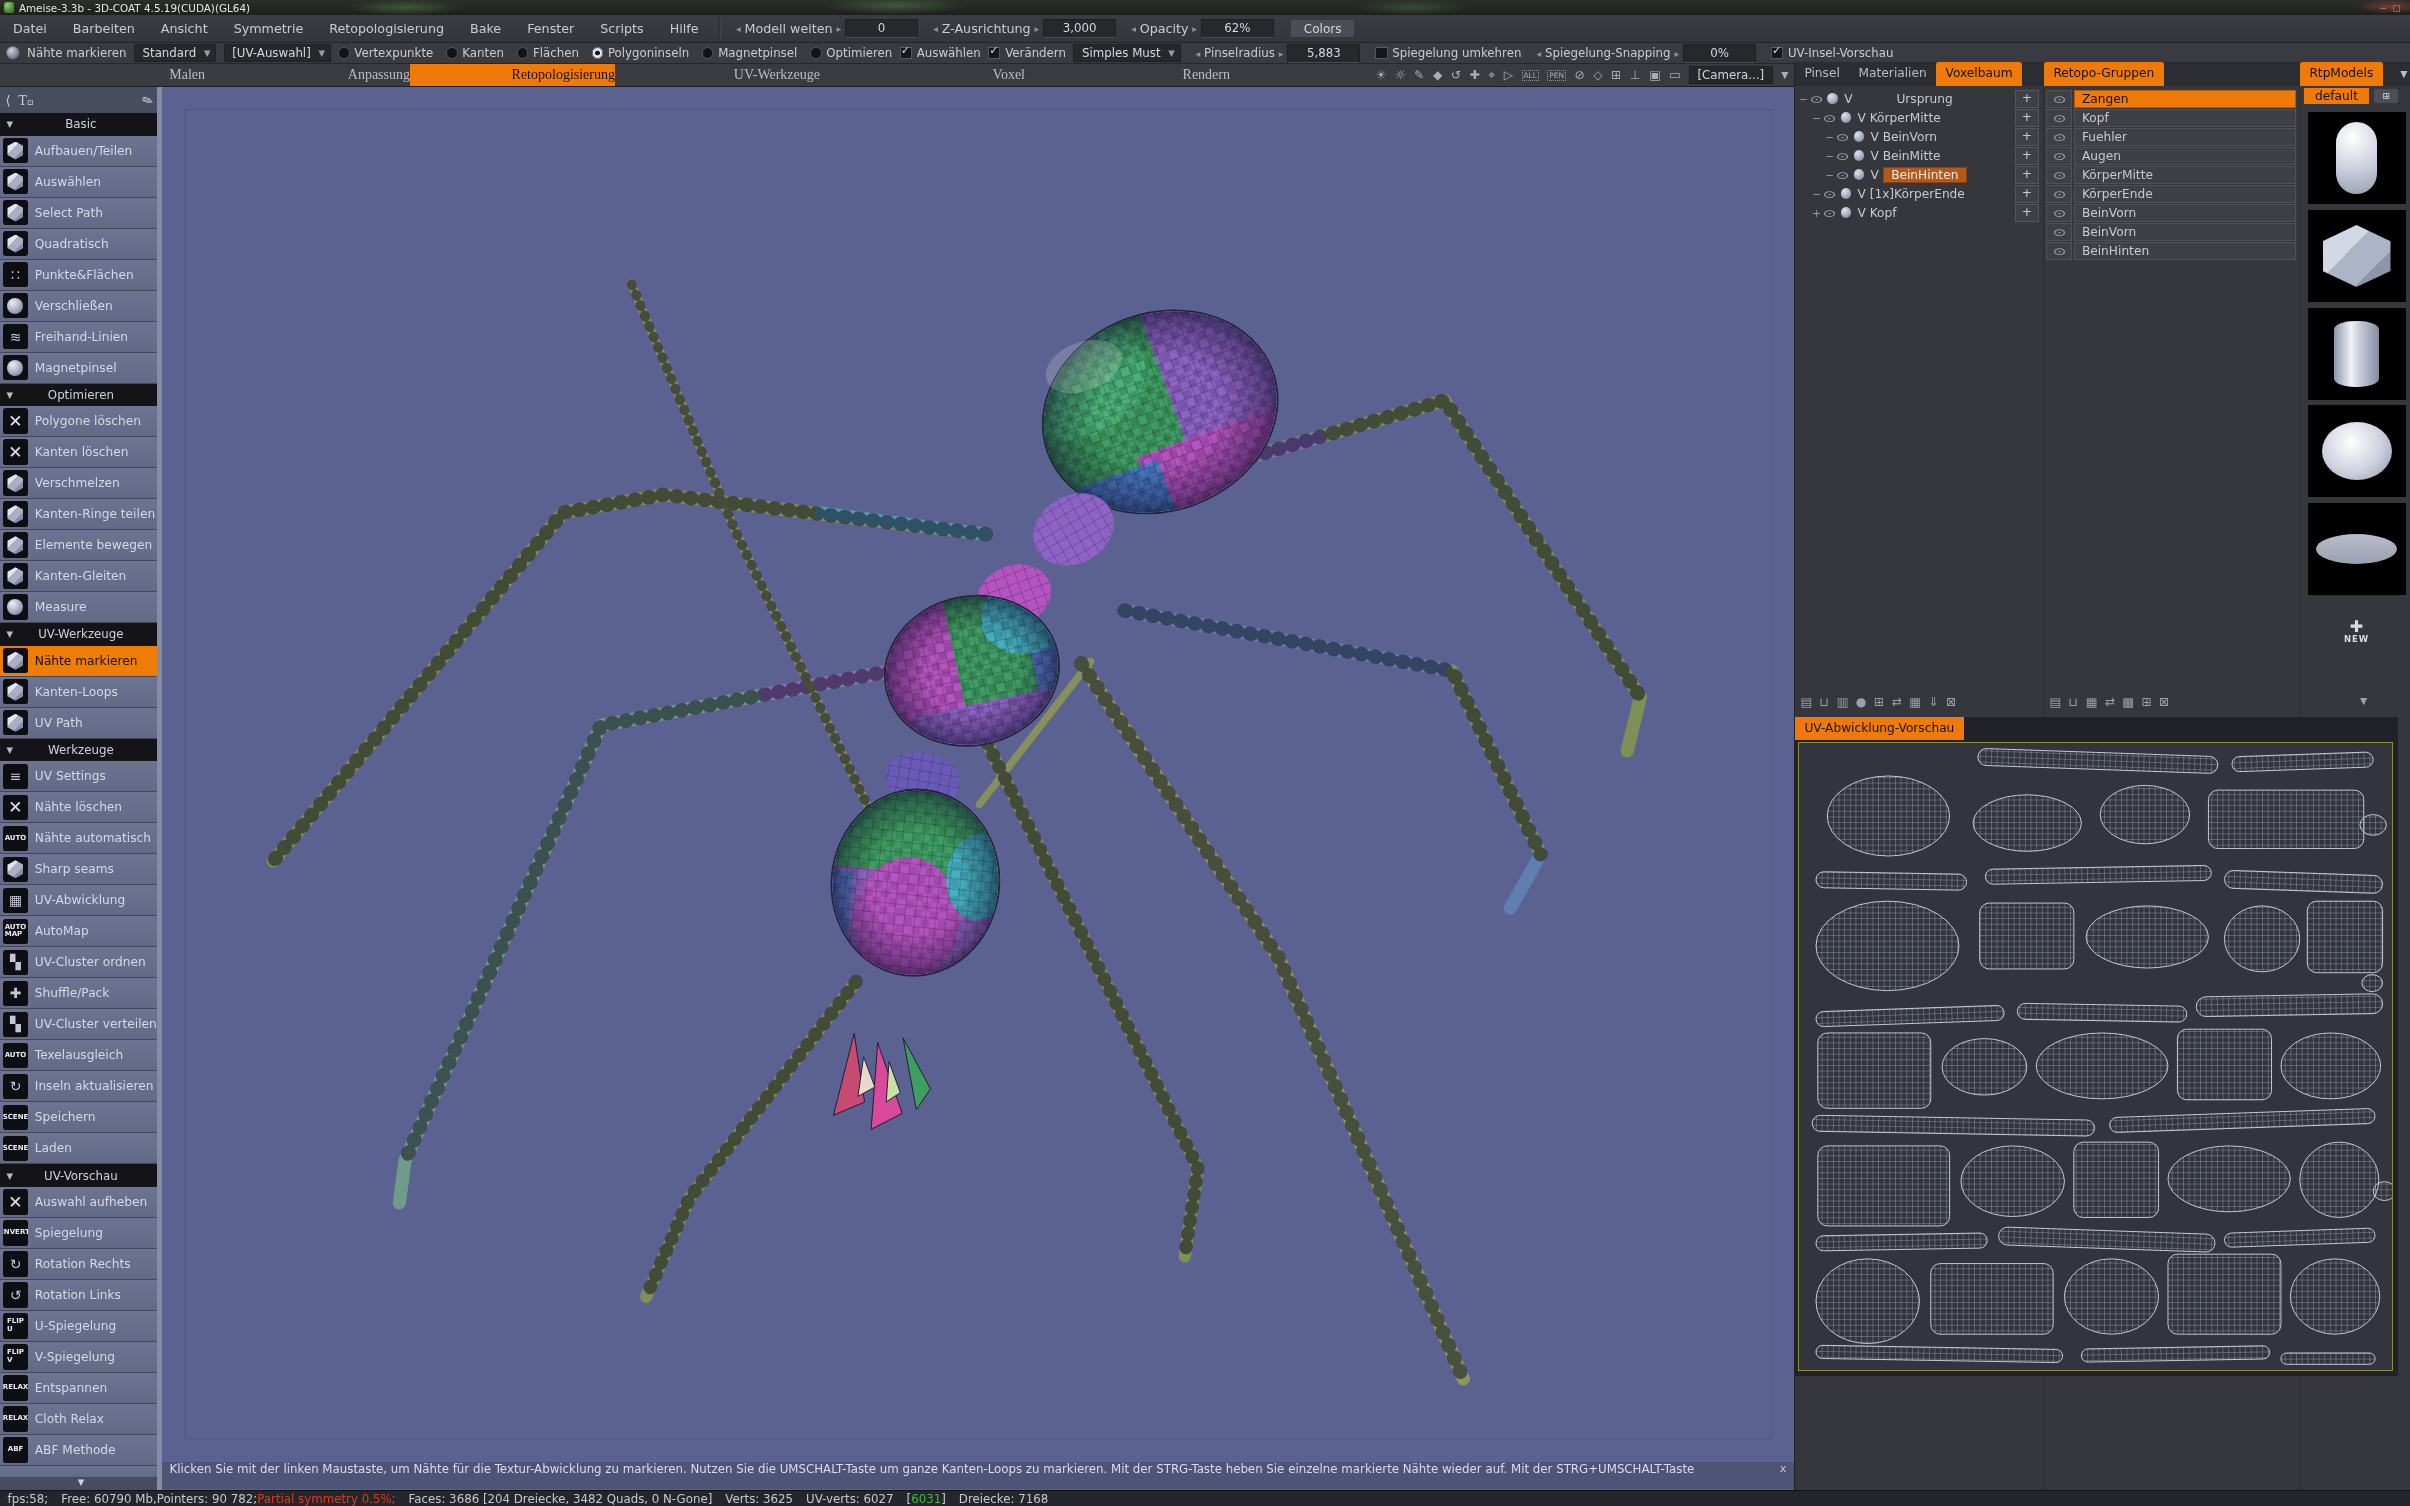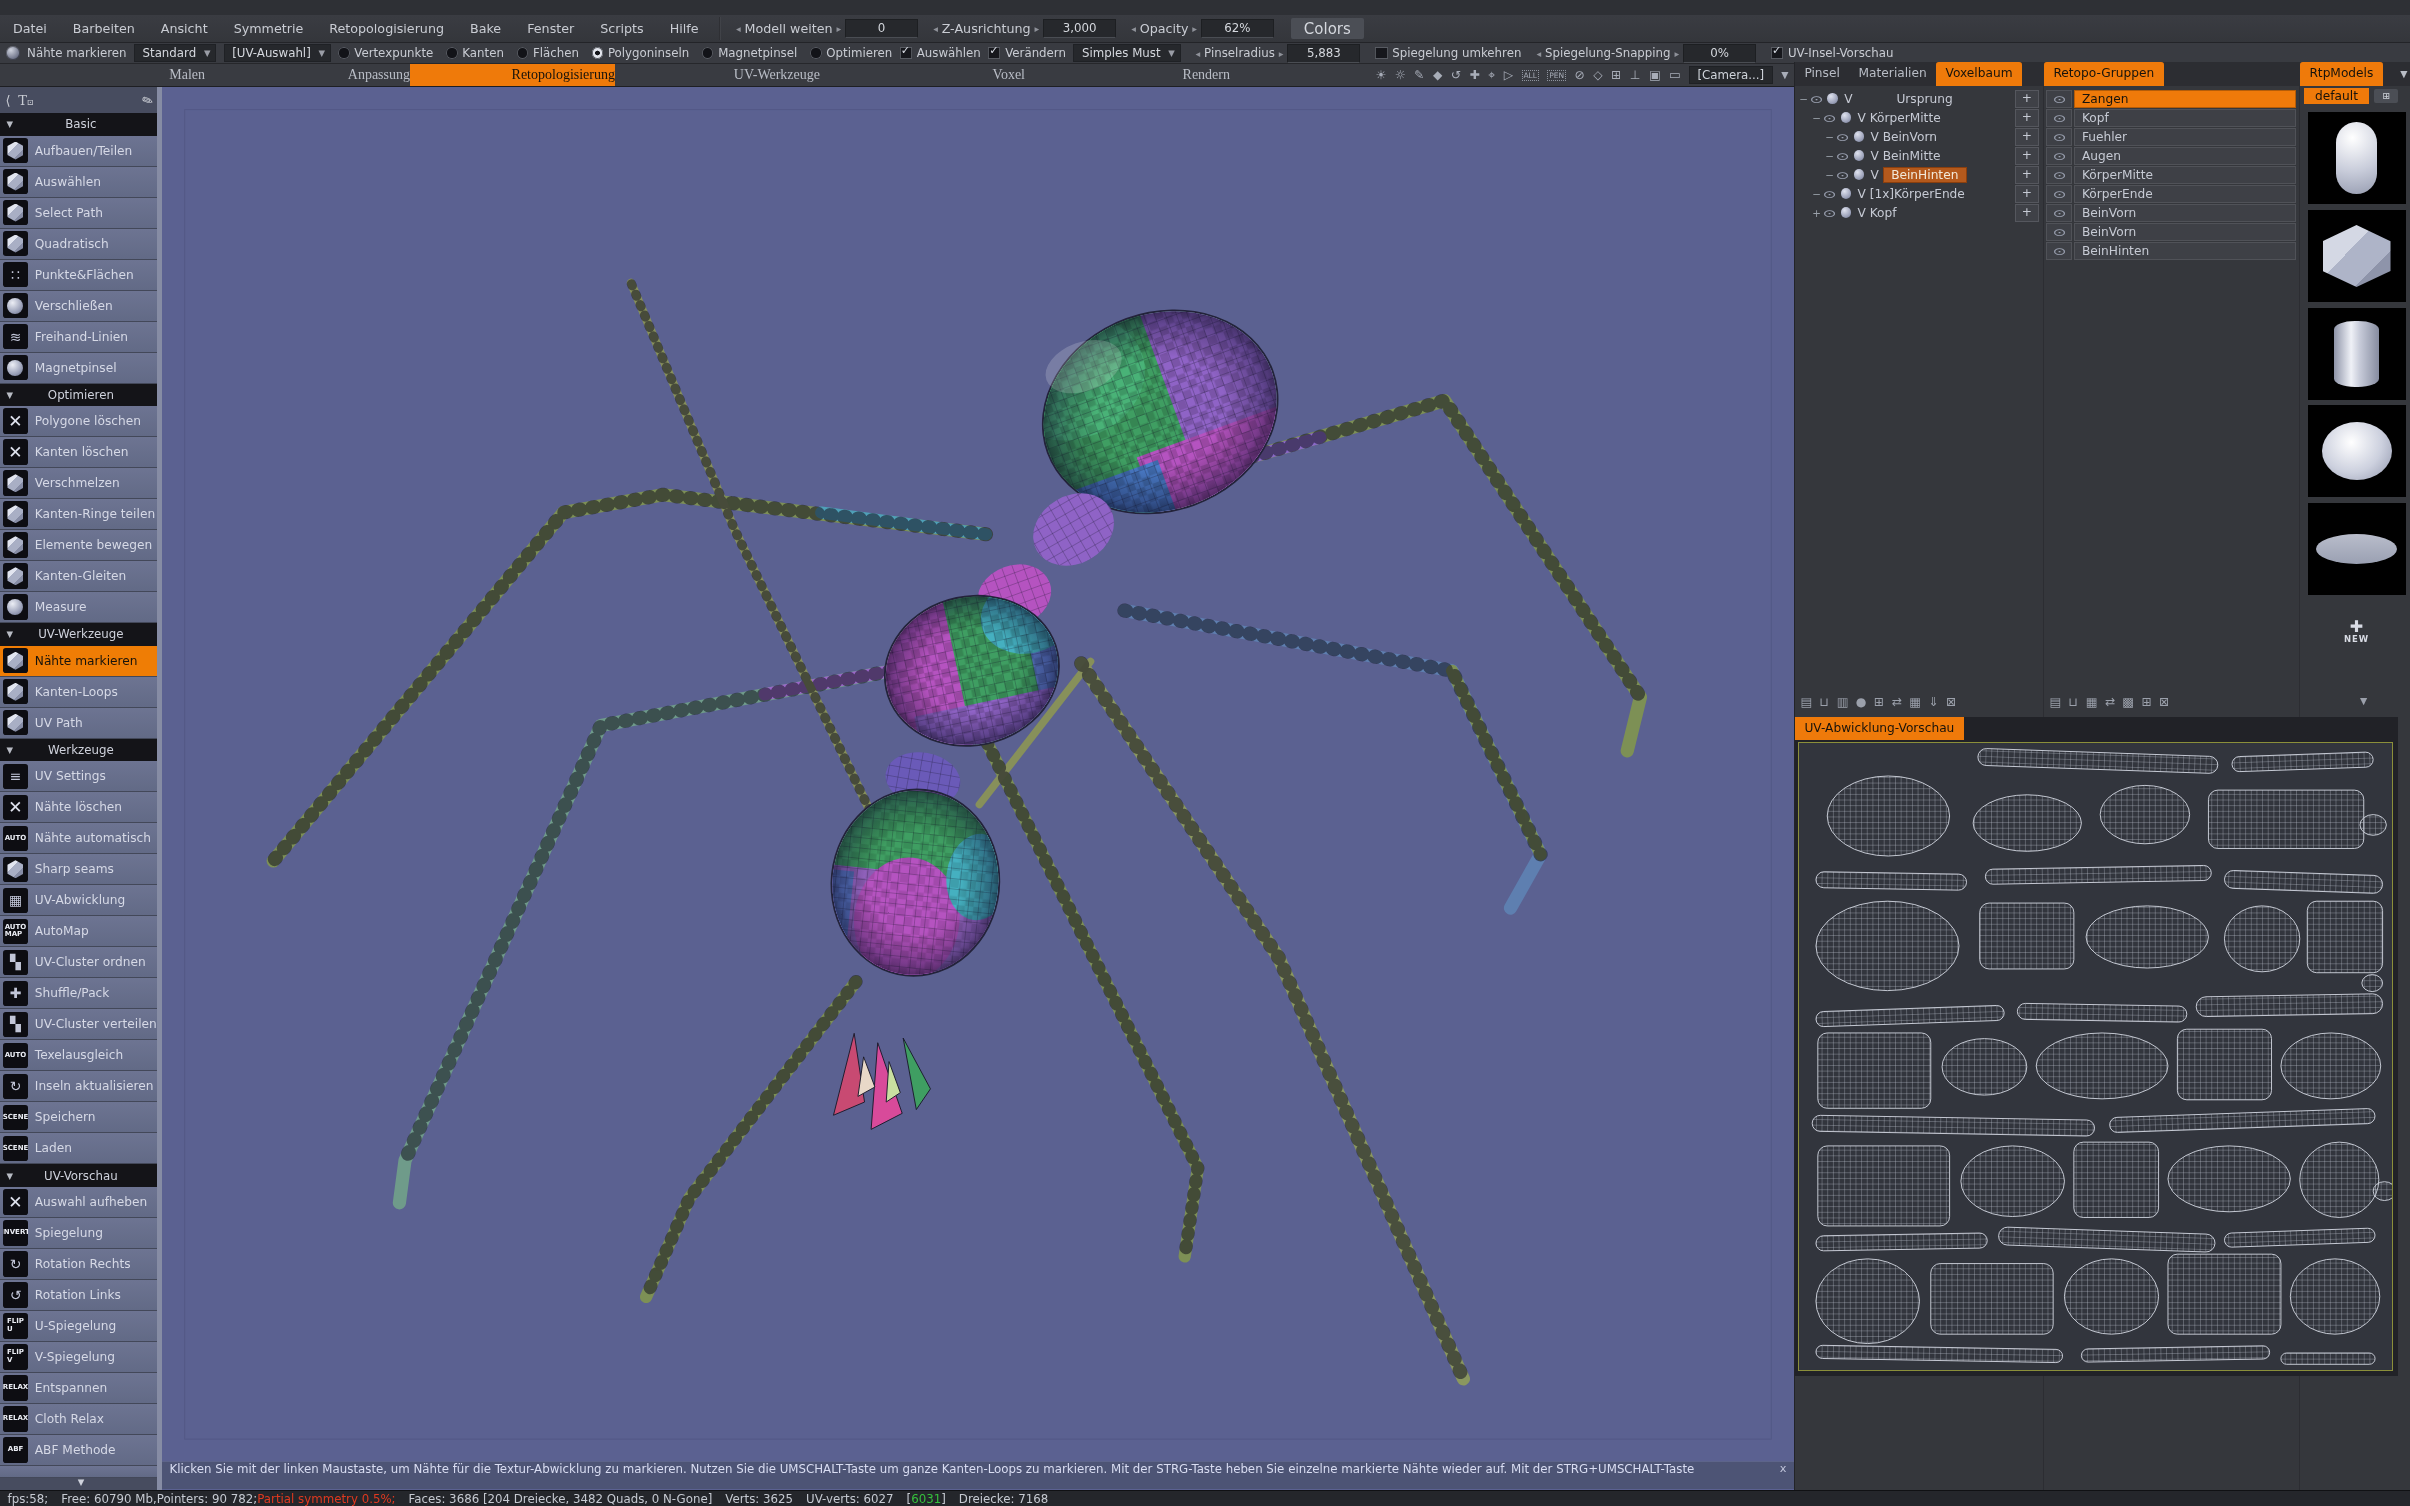--- a/index.html
+++ b/index.html
@@ -23,21 +23,21 @@
   
   .menubar{position:absolute;left:0;top:15px;width:2411px;height:28px;
     background:linear-gradient(#3a3c42,#34363b);border-bottom:0.9px solid #232428;
     display:flex;align-items:center;color:#c9ccd3;font-size:12.7px;box-sizing:border-box;}
   .menubar .mitem{padding:0 13px;line-height:28px;}
   .vsep{width:1.9px;height:22.6px;margin:0 7.5px;background:linear-gradient(90deg,#25262a,#4a4c52);flex:none;}
   .stepgrp{display:flex;align-items:center;gap:3.8px;margin:0 7.5px;}
   .stepgrp .arr{color:#8e9199;font-size:9.4px;}
   .valbox{min-width:60px;height:17px;line-height:17px;text-align:center;font-size:11.8px;
     background:#26282c;border:0.9px solid #1d1f22;border-bottom-color:#4a4d53;color:#d5d8de;padding:0 5.6px;}
-  .colorsbtn{margin-left:9.4px;padding:1.9px 13px;background:#4b4e55;border-radius:1.9px;color:#d5d8de;font-size:15px;}
+  .colorsbtn{margin-left:9.4px;padding:1.9px 13px;background:#4b4e55;border-radius:1.9px;color:#d5d8de;font-size:12px;}
 
   
   .toolbar{position:absolute;left:0;top:43px;width:2411px;height:21px;background:#393b41;
     border-bottom:0.9px solid #26272b;display:flex;align-items:center;color:#c9ccd3;
     font-size:11.8px;box-sizing:border-box;padding-left:5.6px;gap:7.5px;}
   .meshball{width:14px;height:14px;border-radius:50%;flex:none;
     background:radial-gradient(circle at 35% 30%,#cfd3de,#70758a 65%,#4a4e60);
     box-shadow:inset 0 0 0 0.9px rgba(0,0,0,.4);}
   .ddfield{position:relative;background:#26282c;border:0.9px solid #1f2125;color:#d5d8de;
     padding:0.9px 19px 0.9px 7.5px;font-size:11.8px;}
@@ -164,20 +164,29 @@
   .statusbar .seg{margin-right:13px;}
   .statusbar .seg.tight{margin-right:0;}
   .statusbar .seg.red{color:#e0391f;}
   .statusbar .seg.green{color:#35c03c;}
 </style>
 </head>
 <body>
 
 <div class="app">
 
+  <div class="titlebar">
+    <span class="appicon"></span>
+    <span>Ameise-3.3b - 3D-COAT 4.5.19(CUDA)(GL64)</span>
+    <span class="winbtns">
+      <span>─</span>
+      <span>□</span>
+      <span style="color:#d88"></span>
+    </span>
+  </div>
 
   <div class="menubar">
     <span id="menu-items" style="display:flex">
         <span class="mitem">Datei</span>
         <span class="mitem">Barbeiten</span>
         <span class="mitem">Ansicht</span>
         <span class="mitem">Symmetrie</span>
         <span class="mitem">Retopologisierung</span>
         <span class="mitem">Bake</span>
         <span class="mitem">Fenster</span>

